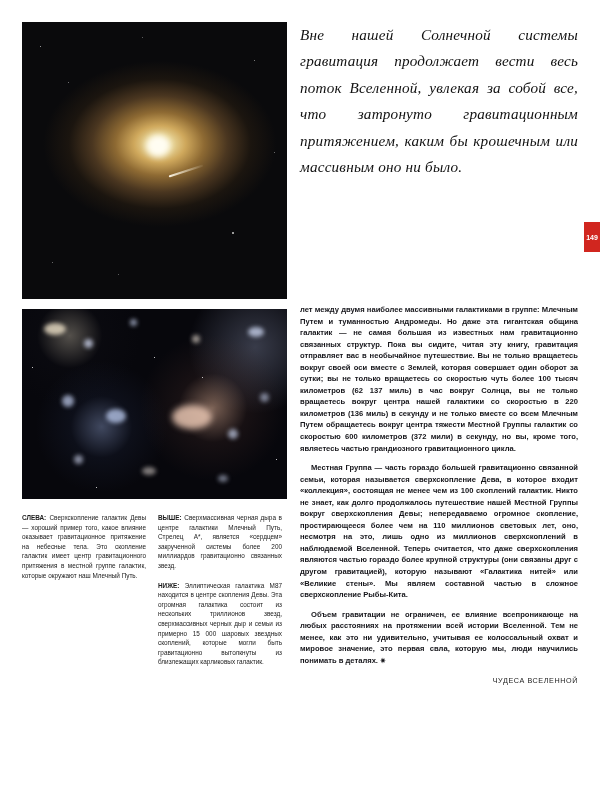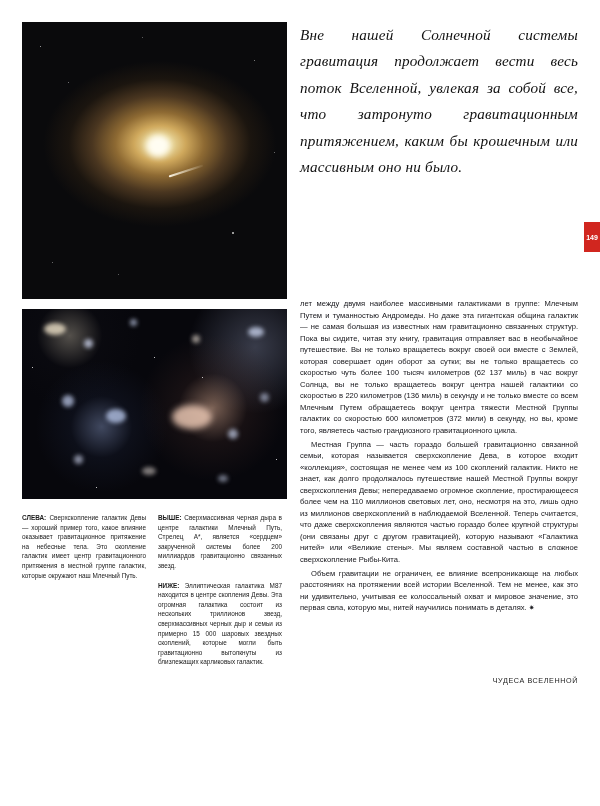--- a/index.html
+++ b/index.html
@@ -113,22 +113,23 @@
     left: 300px;
     top: 296px;
     width: 278px;
     font-family: "Liberation Sans", sans-serif;
     font-size: 7.6px;
     line-height: 11.55px;
     text-align: justify;
     color: #15151a;
   }
   .body-text p {
-    margin: 2px 0 0 0;
+    margin: 8px 0 0 0;
     text-indent: 11px;
+    font-weight: bold;
   }
   .body-text p.first {
     text-indent: 0;
   }
   .endmark {
     font-size: 7px;
   }
 
   
   .page-tab {
@@ -220,21 +221,21 @@
     </div>
   </div>
 
   <div class="right-col">
     <div class="lede">Вне нашей Солнечной системы гравитация продолжает вести весь поток Вселенной, увлекая за собой все, что затронуто гравитационным притяжением, каким бы крошечным или массивным оно ни было.</div>
   </div>
 
   <div class="body-text">
     <p class="first">лет между двумя наиболее массивными галактиками в группе: Млечным Путем и туманностью Андромеды. Но даже эта гигантская община галактик — не самая большая из известных нам гравитационно связанных структур. Пока вы сидите, читая эту книгу, гравитация отправляет вас в необычайное путешествие. Вы не только вращаетесь вокруг своей оси вместе с Землей, которая совершает один оборот за сутки; вы не только вращаетесь со скоростью чуть более 100 тысяч километров (62 137 миль) в час вокруг Солнца, вы не только вращаетесь вокруг центра нашей галактики со скоростью в 220 километров (136 миль) в секунду и не только вместе со всем Млечным Путем обращаетесь вокруг центра тяжести Местной Группы галактик со скоростью 600 километров (372 мили) в секунду, но вы, кроме того, являетесь частью грандиозного гравитационного цикла.</p>
     <p>Местная Группа — часть гораздо большей гравитационно связанной семьи, которая называется сверхскопление Дева, в которое входит «коллекция», состоящая не менее чем из 100 скоплений галактик. Никто не знает, как долго продолжалось путешествие нашей Местной Группы вокруг сверхскопления Девы; непередаваемо огромное скопление, простирающееся более чем на 110 миллионов световых лет, оно, несмотря на это, лишь одно из миллионов сверхскоплений в наблюдаемой Вселенной. Теперь считается, что даже сверхскопления являются частью гораздо более крупной структуры (они связаны друг с другом гравитацией), которую называют «Галактика нитей» или «Великие стены». Мы являем составной частью в сложное сверхскопление Рыбы-Кита.</p>
-    <p><span>Объем гравитации не ограничен, ее влияние всепроникающе на любых расстояниях на протяжении всей истории Вселенной. Тем не менее, как это ни удивительно, учитывая ее колоссальный охват и мировое значение, это первая свла, которую мы, нитей научились понимать в деталях.</span> <span class="endmark">✷</span></p>
+    <p><span>Объем гравитации не ограничен, ее влияние всепроникающе на любых расстояниях на протяжении всей истории Вселенной. Тем не менее, как это ни удивительно, учитывая ее колоссальный охват и мировое значение, это первая свла, которую мы, люди научились понимать в деталях.</span> <span class="endmark">✷</span></p>
   </div>
 
   <div class="page-tab">
     <span>149</span>
   </div>
 
   <div class="footer">ЧУДЕСА ВСЕЛЕННОЙ</div>
 </div>
 
 </body></html>

